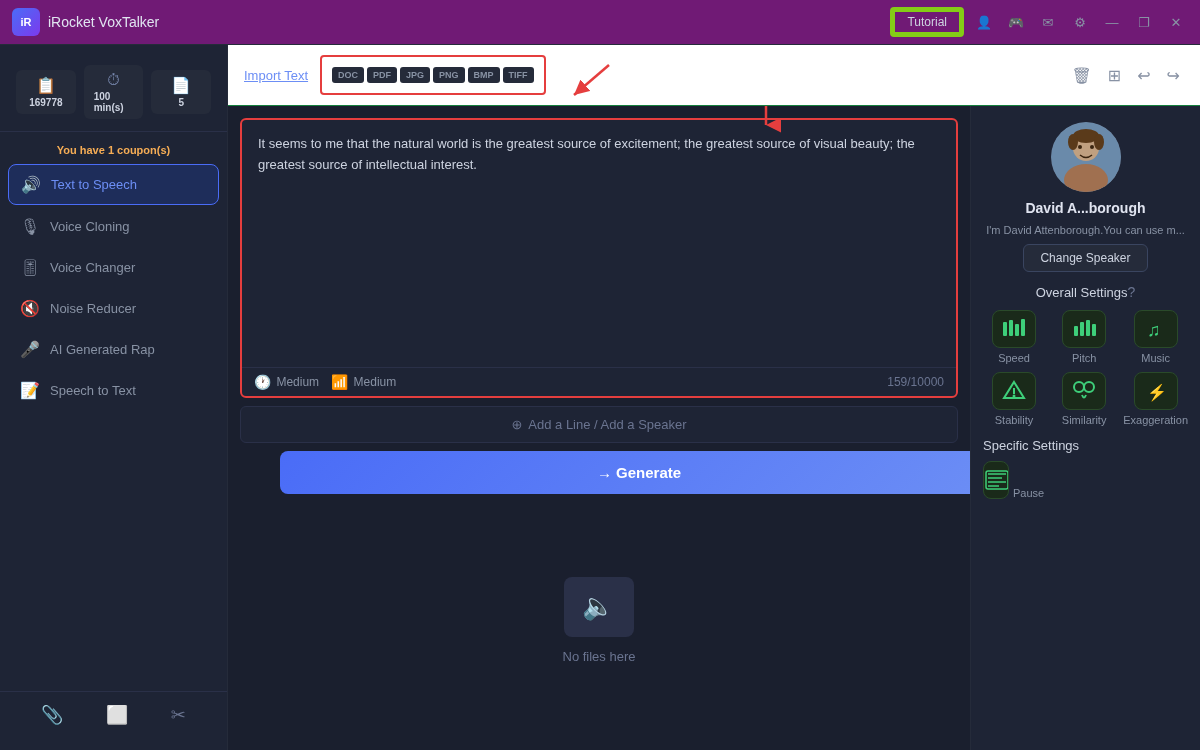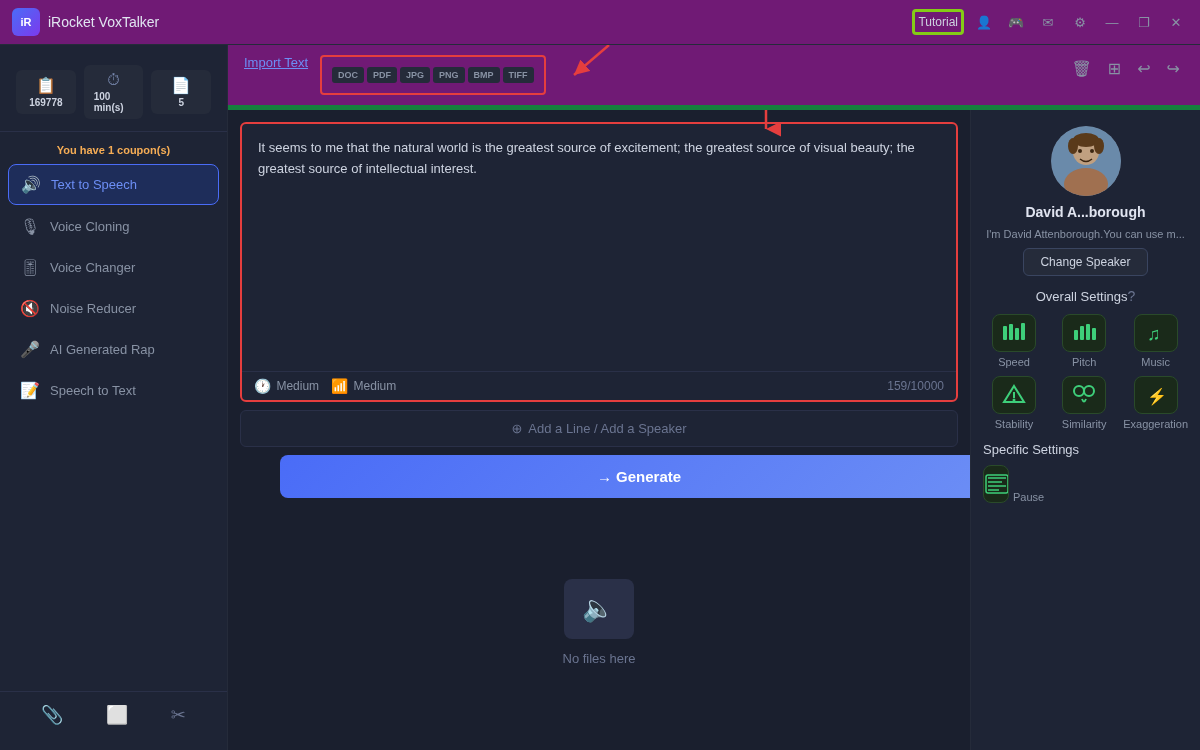--- a/index.html
+++ b/index.html
@@ -22,23 +22,23 @@
       display: flex; align-items: center; justify-content: center;
       color: white; font-weight: bold; font-size: 11px; margin-right: 8px;
     }
     .titlebar-title { color: #e0e4f0; font-size: 14px; font-weight: 500; }
     .titlebar-right {
       margin-left: auto;
       display: flex; align-items: center; gap: 8px;
     }
     .btn-tutorial {
       background: transparent;
-      border: 3px solid #84cc16;
+      border: 5px solid #84cc16;
       color: #cdd3e0;
-      padding: 3px 3px;
+      padding: 3px 12px;
       border-radius: 4px;
       font-size: 12px;
       cursor: pointer;
     }
     .win-control {
       width: 24px; height: 24px;
       display: flex; align-items: center; justify-content: center;
       cursor: pointer; border-radius: 3px; font-size: 13px; color: #8892a4;
     }
 
@@ -90,24 +90,24 @@
       padding: 12px 20px;
       border-top: 1px solid #2a3048;
     }
     .bottom-icon { font-size: 18px; color: #6a7490; cursor: pointer; }
 
     
     .content { flex: 1; display: flex; flex-direction: column; background: #1a1f2e; overflow: hidden; }
 
     
     .toolbar {
-      display: flex; align-items: flex-start; gap: 8px;
+      display: flex; align-items: center; gap: 8px;
       padding: 10px 16px;
-      background: #701a75;
-      border-bottom: 5px solid #15803d;
+      background: #ffffff;
+      border-bottom: 1px solid #15803d;
     }
     .import-text-btn {
       background: transparent; border: none;
       color: #6c8ef5; font-size: 13px; text-decoration: underline; cursor: pointer;
       margin-right: 4px;
     }
     .file-type-btns {
       display: flex; gap: 3px;
       border: 2px solid #e53e3e;
       padding: 10px;

